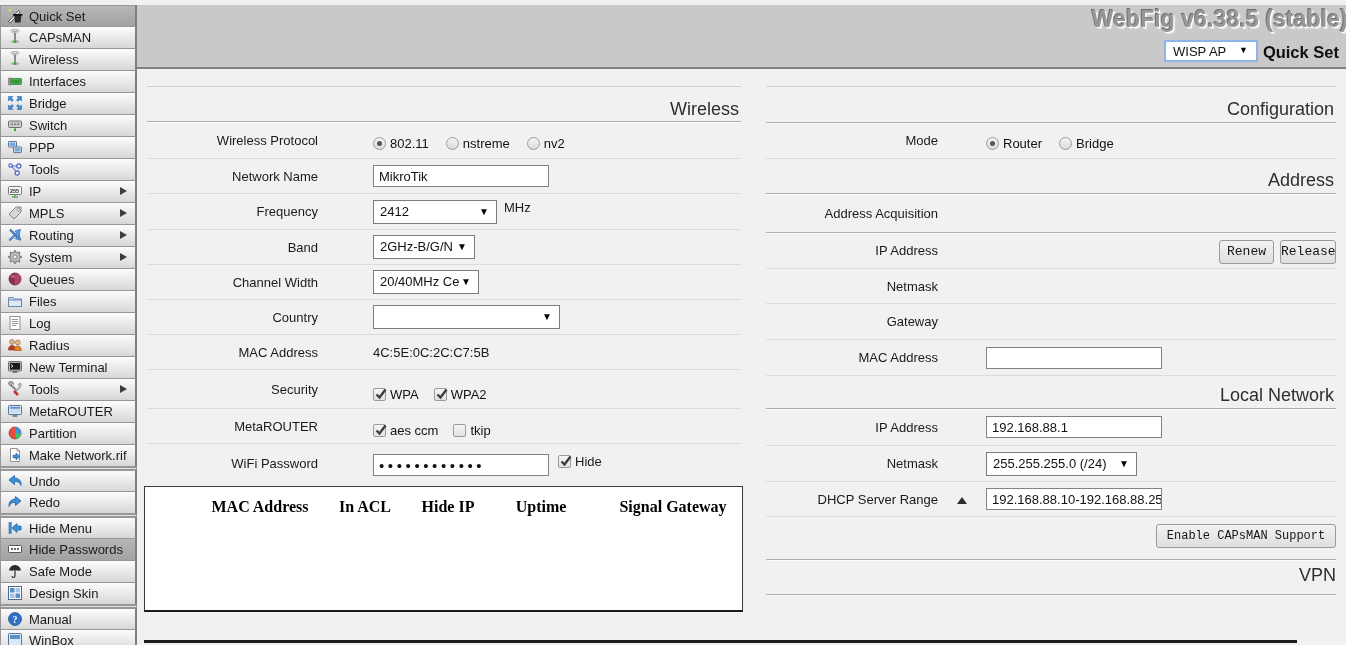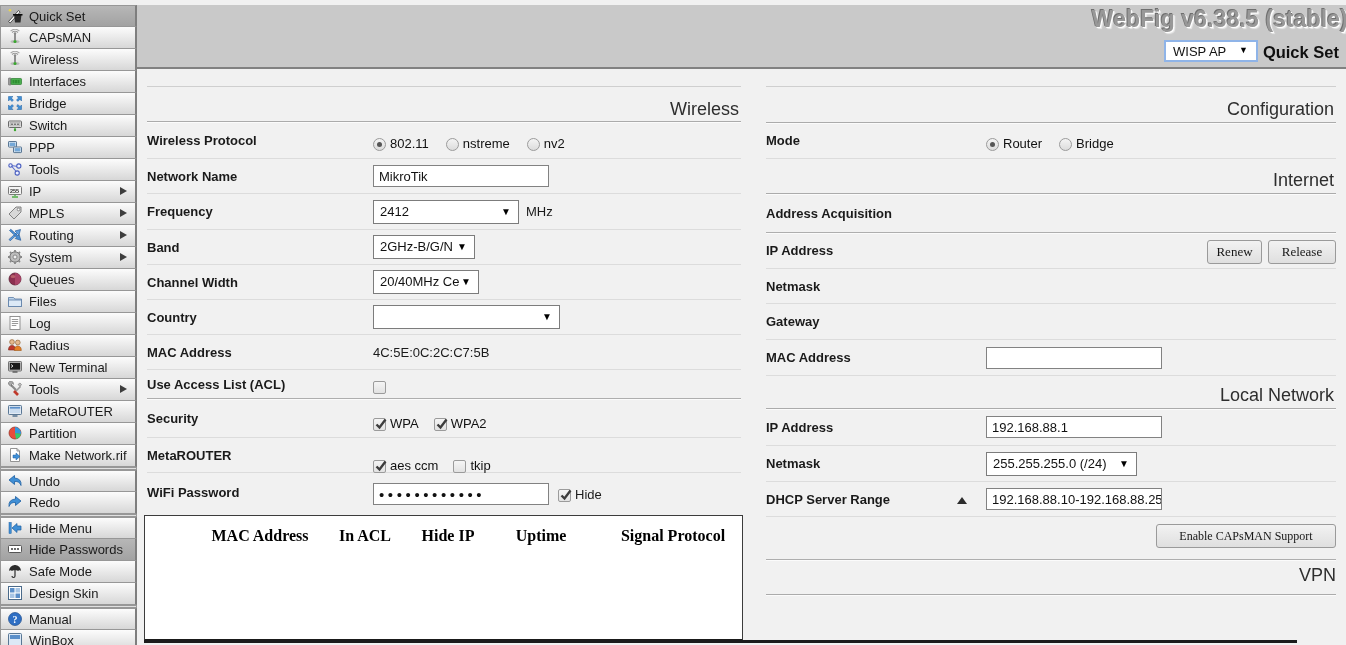--- a/index.html
+++ b/index.html
@@ -60,25 +60,25 @@
 .sect {
   border-bottom:1px solid #ababab;
   box-shadow:0 1px 0 #fbfbfb;
   height:35px;
   text-align:right;
   font-size:18px; color:#2e2e2e;
   padding-right:2px;
   line-height:44px;
 }
 .row { display:flex; align-items:center; }
-.row .lbl { width:171px; font-weight:bold; font-size:13px; flex:0 0 171px; }
+.row .lbl { width:171px; text-align:right; font-weight:normal; font-size:13px; flex:0 0 171px; }
 .row .mid { flex:0 0 55px; text-align:center; }
 #colR .row .lbl { flex-basis:172px; width:172px; }
 #colR .row .mid { flex:0 0 48px; }
-.row .ctl { flex:1 1 auto; display:flex; align-items:center; }
+.row .ctl { flex:1 1 auto; display:flex; }
 .sepL { border-bottom:1px solid #dcdcdc; }
 .sepS { border-bottom:1px solid #aeaeae; box-shadow:0 1px 0 #fbfbfb; }
 
 .ti {
   height:22px; background:#fff; border:1px solid #828282;
   font-size:13px; color:#111; padding:0 0 0 5px; line-height:21px;
   white-space:nowrap; overflow:hidden;
 }
 .sel {
   position:relative; height:24px; background:#fff; border:1px solid #7c7c7c;
@@ -103,21 +103,21 @@
   content:""; position:absolute; left:2px; top:-1px; width:9px; height:9px;
   background:transparent;
   border:none;
 }
 .cb.on svg { position:absolute; left:-1px; top:-3px; }
 .glab { margin-right:17px; font-size:13px; color:#111; }
 .btn {
   display:inline-block; height:24px; background:linear-gradient(#f2f2f2,#dfdfdf);
   border:1px solid #9a9a9a; border-radius:3px; font-size:13px; color:#171717;
   line-height:22px; text-align:center; padding:0;
-  font-family:Liberation Serif, serif;
+  font-family:Liberation Mono, monospace;
 }
 
 #ctable {
   position:relative; margin-top:4px; margin-left:-3px; width:599px; height:126px; background:#fff;
   border:1px solid #3c3c3c; border-bottom:2px solid #1a1a1a;
 }
 #ctable .th {
   position:absolute; top:11px; transform:translateX(-50%);
   font-family:"Liberation Serif", serif; font-weight:bold; font-size:16px;
   color:#000; white-space:nowrap;
@@ -415,21 +415,21 @@
       <div class="lbl">Network Name</div>
       <div class="mid"></div>
       <div class="ctl">
     <div class="ti" style="width:176px">MikroTik</div>
   </div>
     </div>
   <div class="row sepL" style="height:36px">
       <div class="lbl">Frequency</div>
       <div class="mid"></div>
       <div class="ctl">
-    <div class="sel" style="width:146px">2412<span class="arr">▼</span></div>
+    <div class="sel" style="width:124px">2412<span class="arr">▼</span></div>
     <span style="margin-left:7px">MHz</span>
   </div>
     </div>
   <div class="row sepL" style="height:35px">
       <div class="lbl">Band</div>
       <div class="mid"></div>
       <div class="ctl">
     <div class="sel" style="width:102px">2GHz-B/G/N<span class="arr">▼</span></div>
   </div>
     </div>
@@ -447,27 +447,20 @@
     <div class="sel" style="width:187px">
           <span class="arr">▼</span>
         </div>
   </div>
     </div>
   <div class="row sepL" style="height:35px">
       <div class="lbl">MAC Address</div>
       <div class="mid"></div>
       <div class="ctl">
     4C:5E:0C:2C:C7:5B
-  </div>
-    </div>
-  <div class="row sepS" style="height:29px">
-      <div class="lbl">Use Access List (ACL)</div>
-      <div class="mid"></div>
-      <div class="ctl" style="position:relative; top:2px">
-    <span class="cb"></span>
   </div>
     </div>
   <div class="row sepL" style="height:39px">
       <div class="lbl">Security</div>
       <div class="mid"></div>
       <div class="ctl" style="position:relative; top:5px">
     <span class="cb on">
           <svg width="16" height="16">
             <path d="M3.5 8.5 L6.5 11.5 L12.5 3.5" stroke="#3d3d3d" stroke-width="2.4" fill="none"></path>
           </svg>
@@ -477,21 +470,21 @@
           <svg width="16" height="16">
             <path d="M3.5 8.5 L6.5 11.5 L12.5 3.5" stroke="#3d3d3d" stroke-width="2.4" fill="none"></path>
           </svg>
         </span>
         <span class="glab">WPA2</span>
   </div>
     </div>
   <div class="row sepL" style="height:35px">
       <div class="lbl">MetaROUTER</div>
       <div class="mid"></div>
-      <div class="ctl" style="position:relative; top:10px">
+      <div class="ctl" style="position:relative; top:4px">
     <span class="cb on">
           <svg width="16" height="16">
             <path d="M3.5 8.5 L6.5 11.5 L12.5 3.5" stroke="#3d3d3d" stroke-width="2.4" fill="none"></path>
           </svg>
         </span>
         <span class="glab" style="margin-right:15px">aes ccm</span>
     <span class="cb"></span>
         <span class="glab">tkip</span>
   </div>
     </div>
@@ -506,47 +499,47 @@
           </svg>
         </span>
         <span style="font-size:13px">Hide</span>
   </div>
     </div>
   <div id="ctable">
     <div class="th" style="left:115px">MAC Address</div>
     <div class="th" style="left:220px">In ACL</div>
     <div class="th" style="left:303px">Hide IP</div>
     <div class="th" style="left:396px">Uptime</div>
-    <div class="th" style="left:528px">Signal Protocol</div>
+    <div class="th" style="left:528px">Signal Gateway</div>
   </div>
 </div>
 
 <div id="colR">
   <div class="sect first" style="height:37px; line-height:44px">Configuration</div>
   <div class="row sepL" style="height:36px">
       <div class="lbl">Mode</div>
       <div class="mid"></div>
       <div class="ctl" style="position:relative; top:3px">
     <span class="rad on"></span>
         <span class="glab">Router</span>
     <span class="rad"></span>
         <span class="glab">Bridge</span>
   </div>
     </div>
-  <div class="sect" style="line-height:42px">Internet</div>
+  <div class="sect" style="line-height:42px">Address</div>
   <div class="row sepS" style="height:39px">
       <div class="lbl">Address Acquisition</div>
       <div class="mid"></div>
     </div>
   <div class="row sepL" style="height:36px">
       <div class="lbl">IP Address</div>
       <div class="mid"></div>
       <div class="ctl" style="justify-content:flex-end">
     <span class="btn" style="width:55px; margin-right:6px; position:relative; top:1px">Renew</span>
-        <span class="btn" style="width:68px; position:relative; top:1px">Release</span>
+        <span class="btn" style="width:56px; position:relative; top:1px">Release</span>
   </div>
     </div>
   <div class="row sepL" style="height:35px">
       <div class="lbl">Netmask</div>
       <div class="mid"></div>
       <div class="ctl"></div>
     </div>
   <div class="row sepL" style="height:36px">
       <div class="lbl">Gateway</div>
       <div class="mid"></div>

